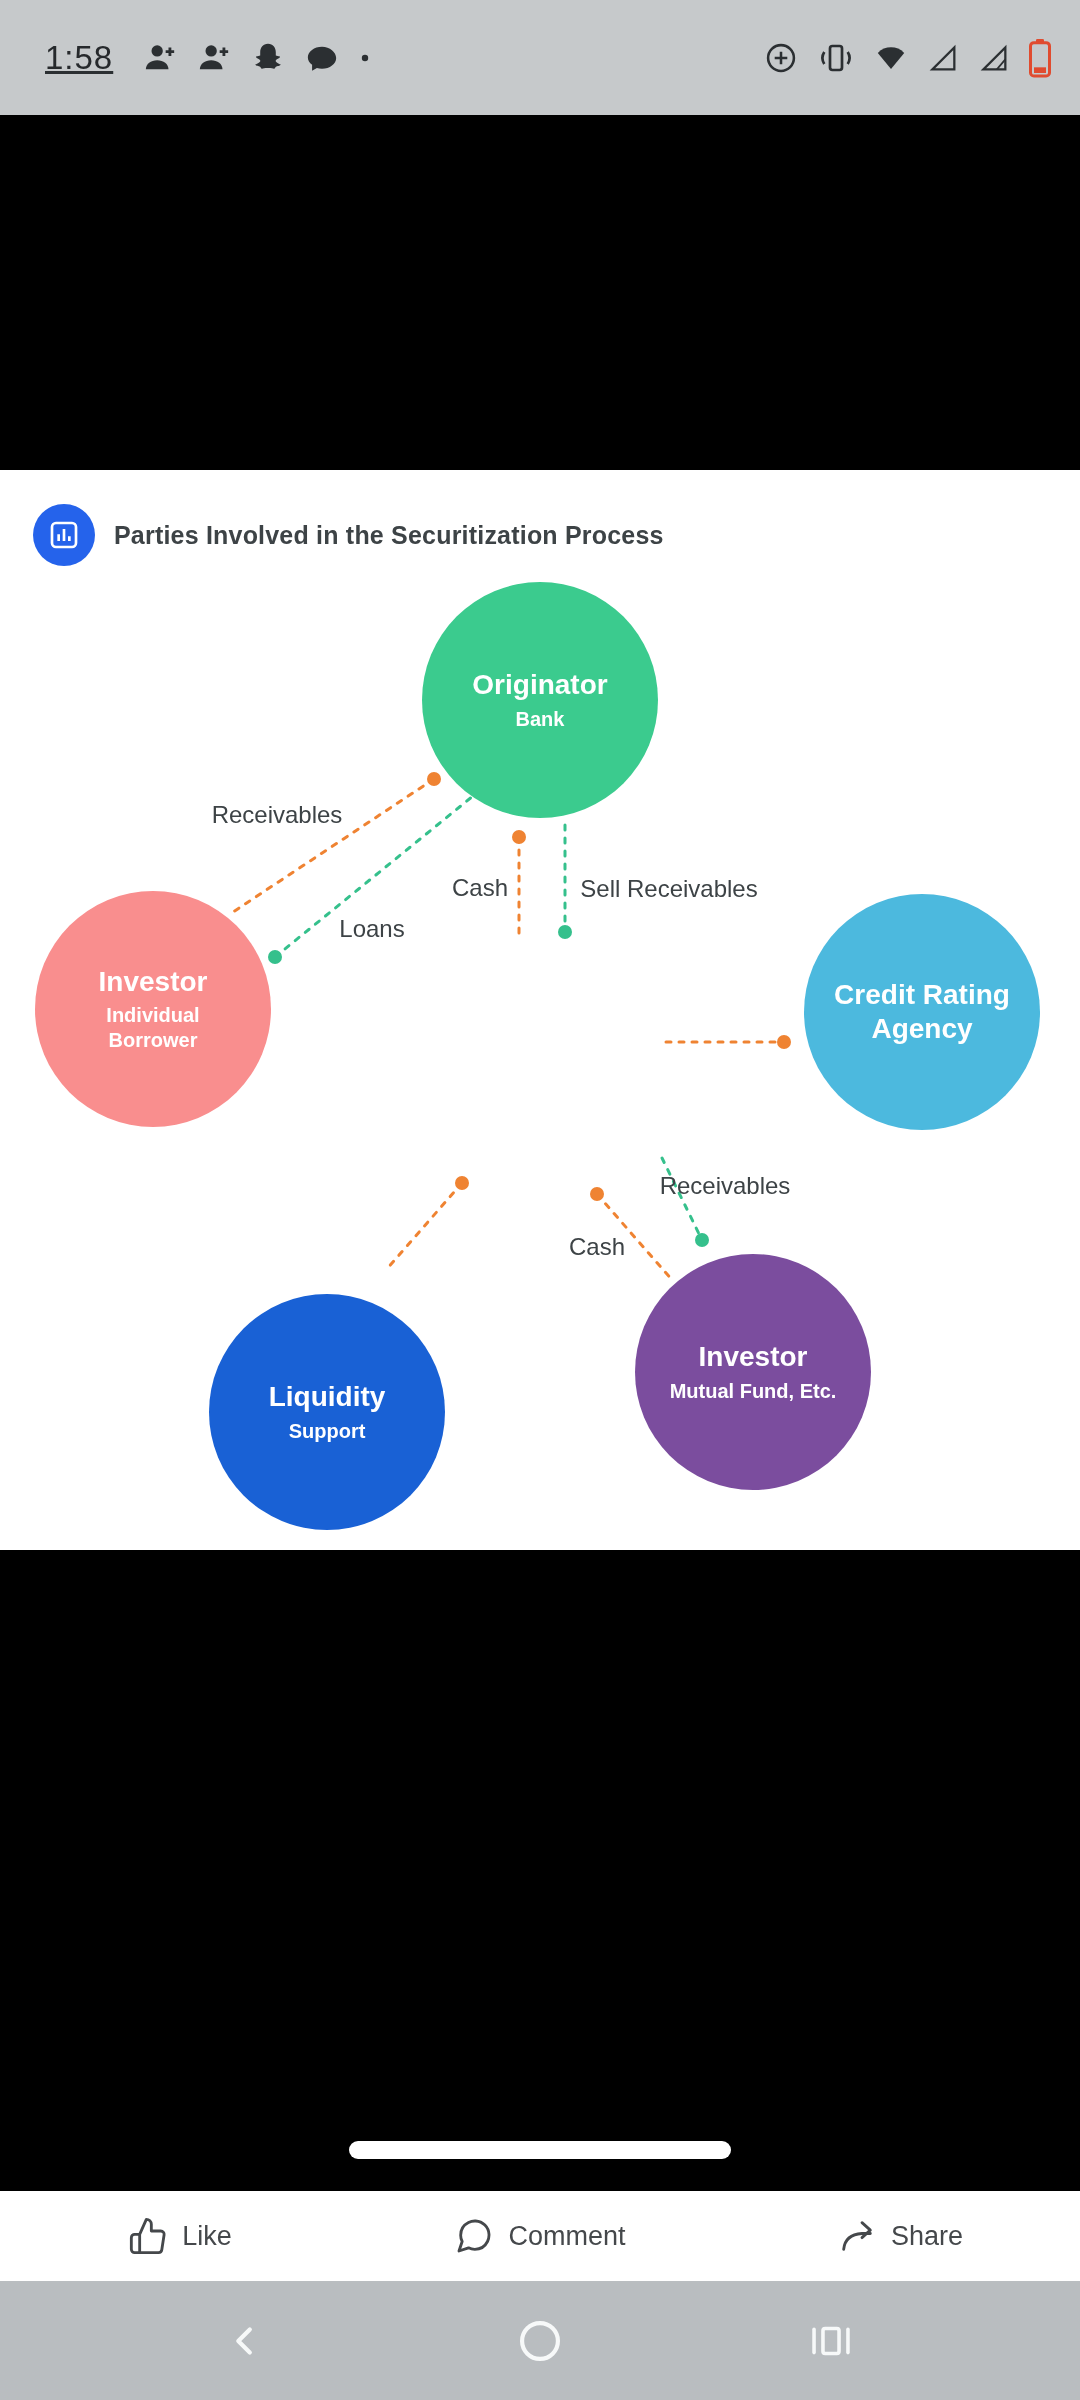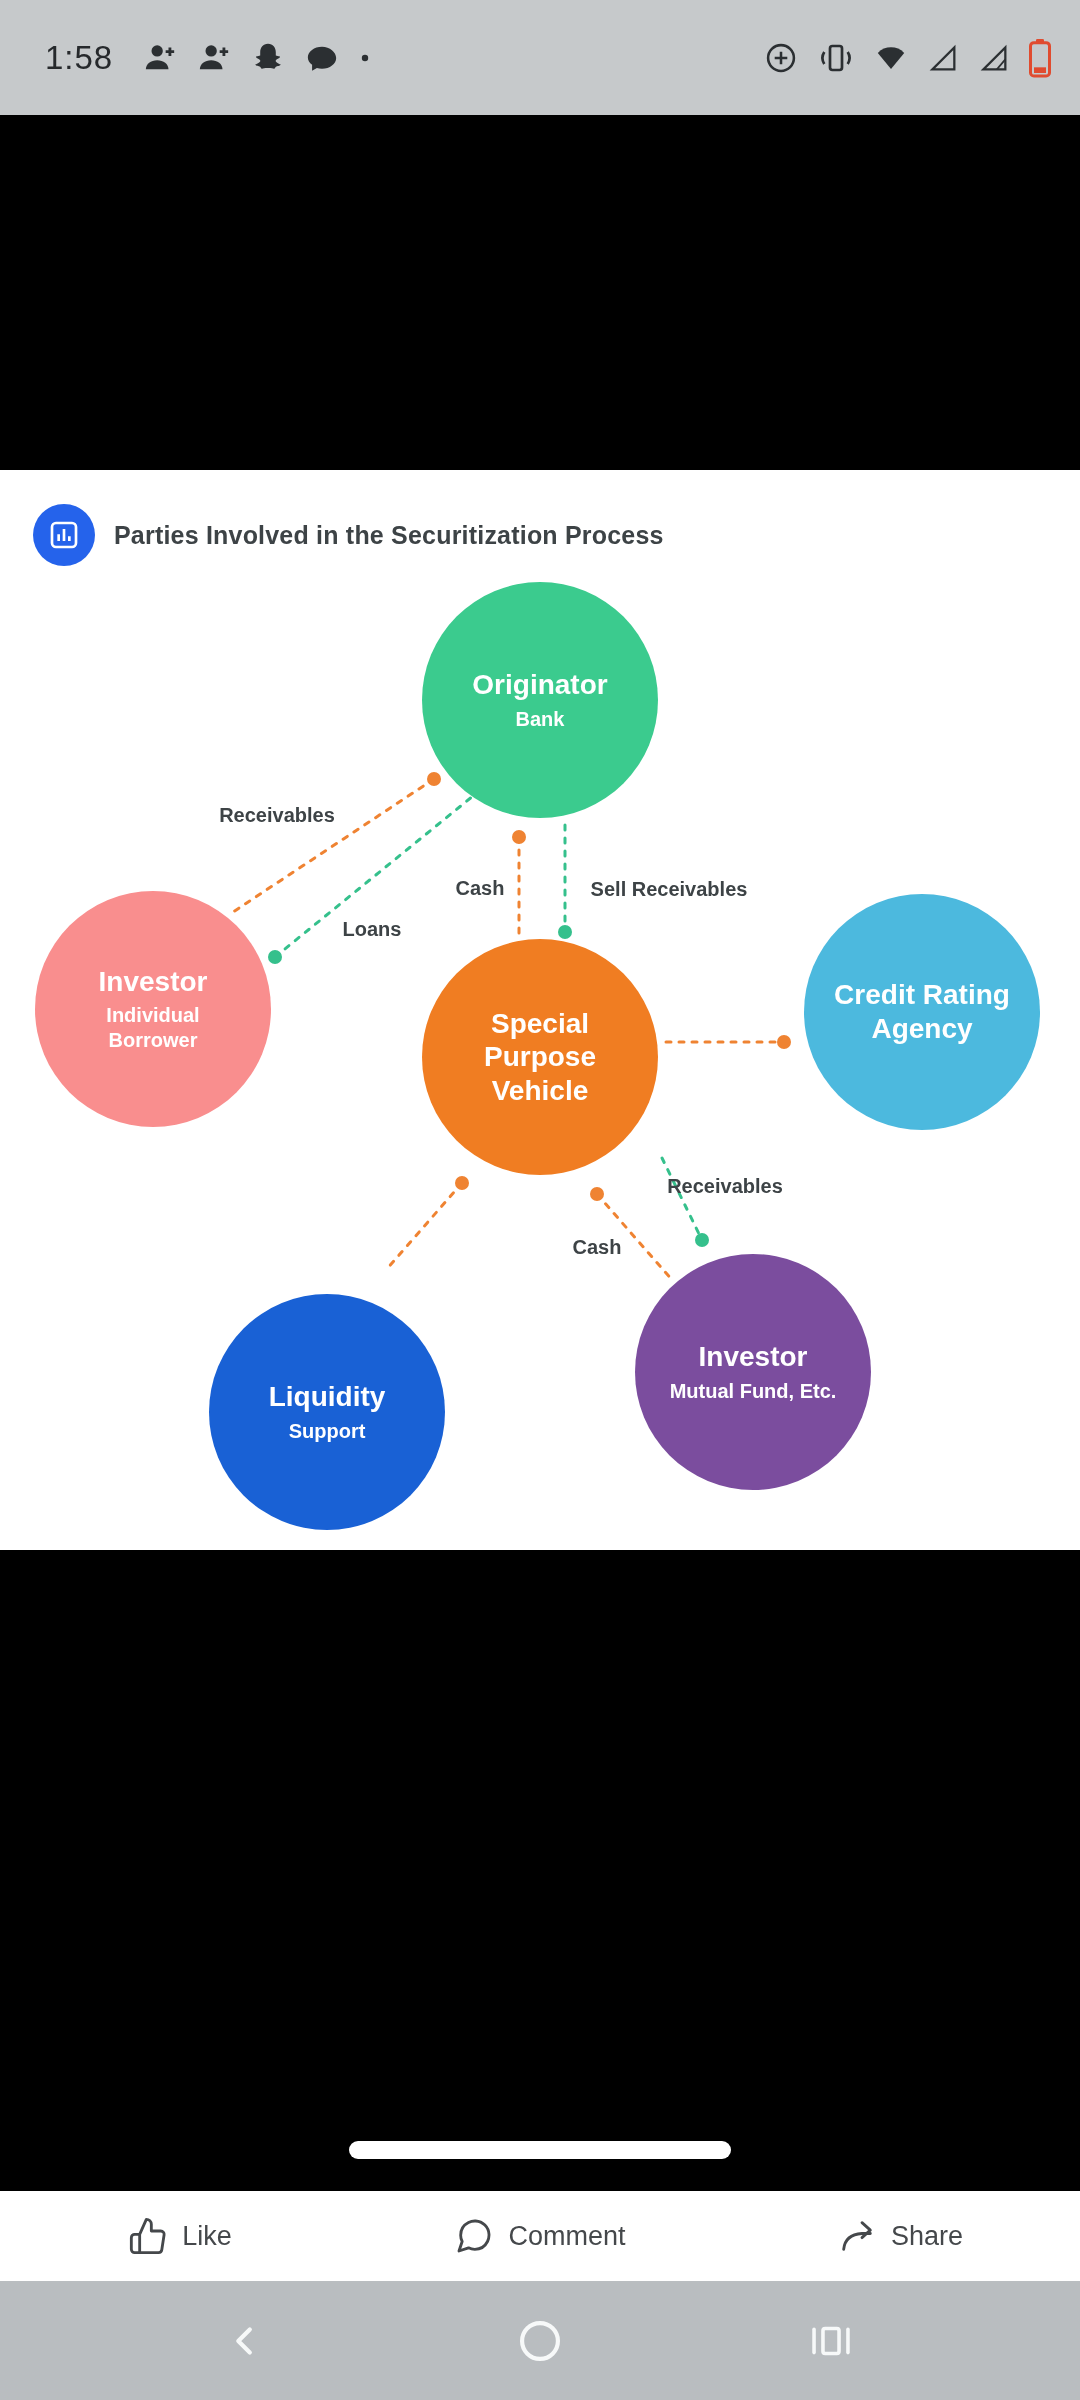--- a/index.html
+++ b/index.html
@@ -5,21 +5,21 @@
   html,body{margin:0;padding:0;background:#000;}
   *{box-sizing:border-box;}
   .screen{
     position:relative;width:1080px;height:2400px;overflow:hidden;
     font-family:"Liberation Sans","DejaVu Sans",sans-serif;background:#000;
   }
   
   .status-bar{
     position:absolute;top:0;left:0;width:1080px;height:115px;
     background:var(--statusbar-bg);display:flex;align-items:center;
-    padding:0 28px 0 45px;color:var(--status-icon);
+    padding:0 28px 0 45px;color:var(--status-icon);text-decoration:underline;
   }
   .status-time{font-size:33px;color:#26292c;margin-right:30px;letter-spacing:1px;}
   .status-group{display:flex;align-items:center;gap:20px;}
   .status-group.right{margin-left:auto;gap:17px;}
   .sicon{display:inline-flex;align-items:center;justify-content:center;}
   
   .black-top{position:absolute;top:115px;left:0;width:1080px;height:355px;background:#000;}
   .black-bottom{position:absolute;top:1550px;left:0;width:1080px;height:641px;background:#000;}
   .home-indicator{
     position:absolute;bottom:32px;left:50%;transform:translateX(-50%);
@@ -33,21 +33,21 @@
     display:flex;align-items:center;justify-content:center;flex:0 0 auto;
   }
   .diagram-title{margin:2px;font-size:25px;font-weight:700;color:var(--text-dark);letter-spacing:.2px;}
   .edges{position:absolute;top:0;left:0;}
   .e-o{stroke:var(--arrow-orange);stroke-width:3;stroke-dasharray:5 8;}
   .e-t{stroke:var(--teal);stroke-width:3;stroke-dasharray:5 8;}
   .d-o{fill:var(--arrow-orange);}
   .d-t{fill:var(--teal);}
   .edge-label{
     position:absolute;transform:translate(-50%,-50%);white-space:nowrap;
-    font-size:20px;font-weight:700;color:var(--text-dark);
+    font-size:24px;font-weight:400;color:var(--text-dark);
   }
   .node{
     position:absolute;width:236px;height:236px;border-radius:50%;
     display:flex;flex-direction:column;align-items:center;justify-content:center;
     color:#fff;text-align:center;font-weight:700;
   }
   .node .title{font-size:28px;line-height:1.2;text-align:center;}
   .node .sub{font-size:20px;line-height:1.25;margin-top:5px;}
   .node-originator{left:422px;top:112px;background:var(--green);}
   .node-investor-individual{left:35px;top:421px;background:var(--pink);}
@@ -203,23 +203,20 @@
     <span class="edge-label" style="left:597px;top:777px">Cash</span>
 
     <div class="node node-originator">
       <span class="title">Originator</span>
       <span class="sub">Bank</span>
     </div>
     <div class="node node-investor-individual">
       <span class="title">Investor</span>
       <span class="sub">Individual Borrower</span>
     </div>
-    <div class="node node-spv">
-      <span class="title">Special Purpose Vehicle</span>
-    </div>
     <div class="node node-credit-rating">
       <span class="title">Credit Rating Agency</span>
     </div>
     <div class="node node-liquidity">
       <span class="title">Liquidity</span>
       <span class="sub">Support</span>
     </div>
     <div class="node node-investor-mutual">
       <span class="title">Investor</span>
       <span class="sub">Mutual Fund, Etc.</span>

